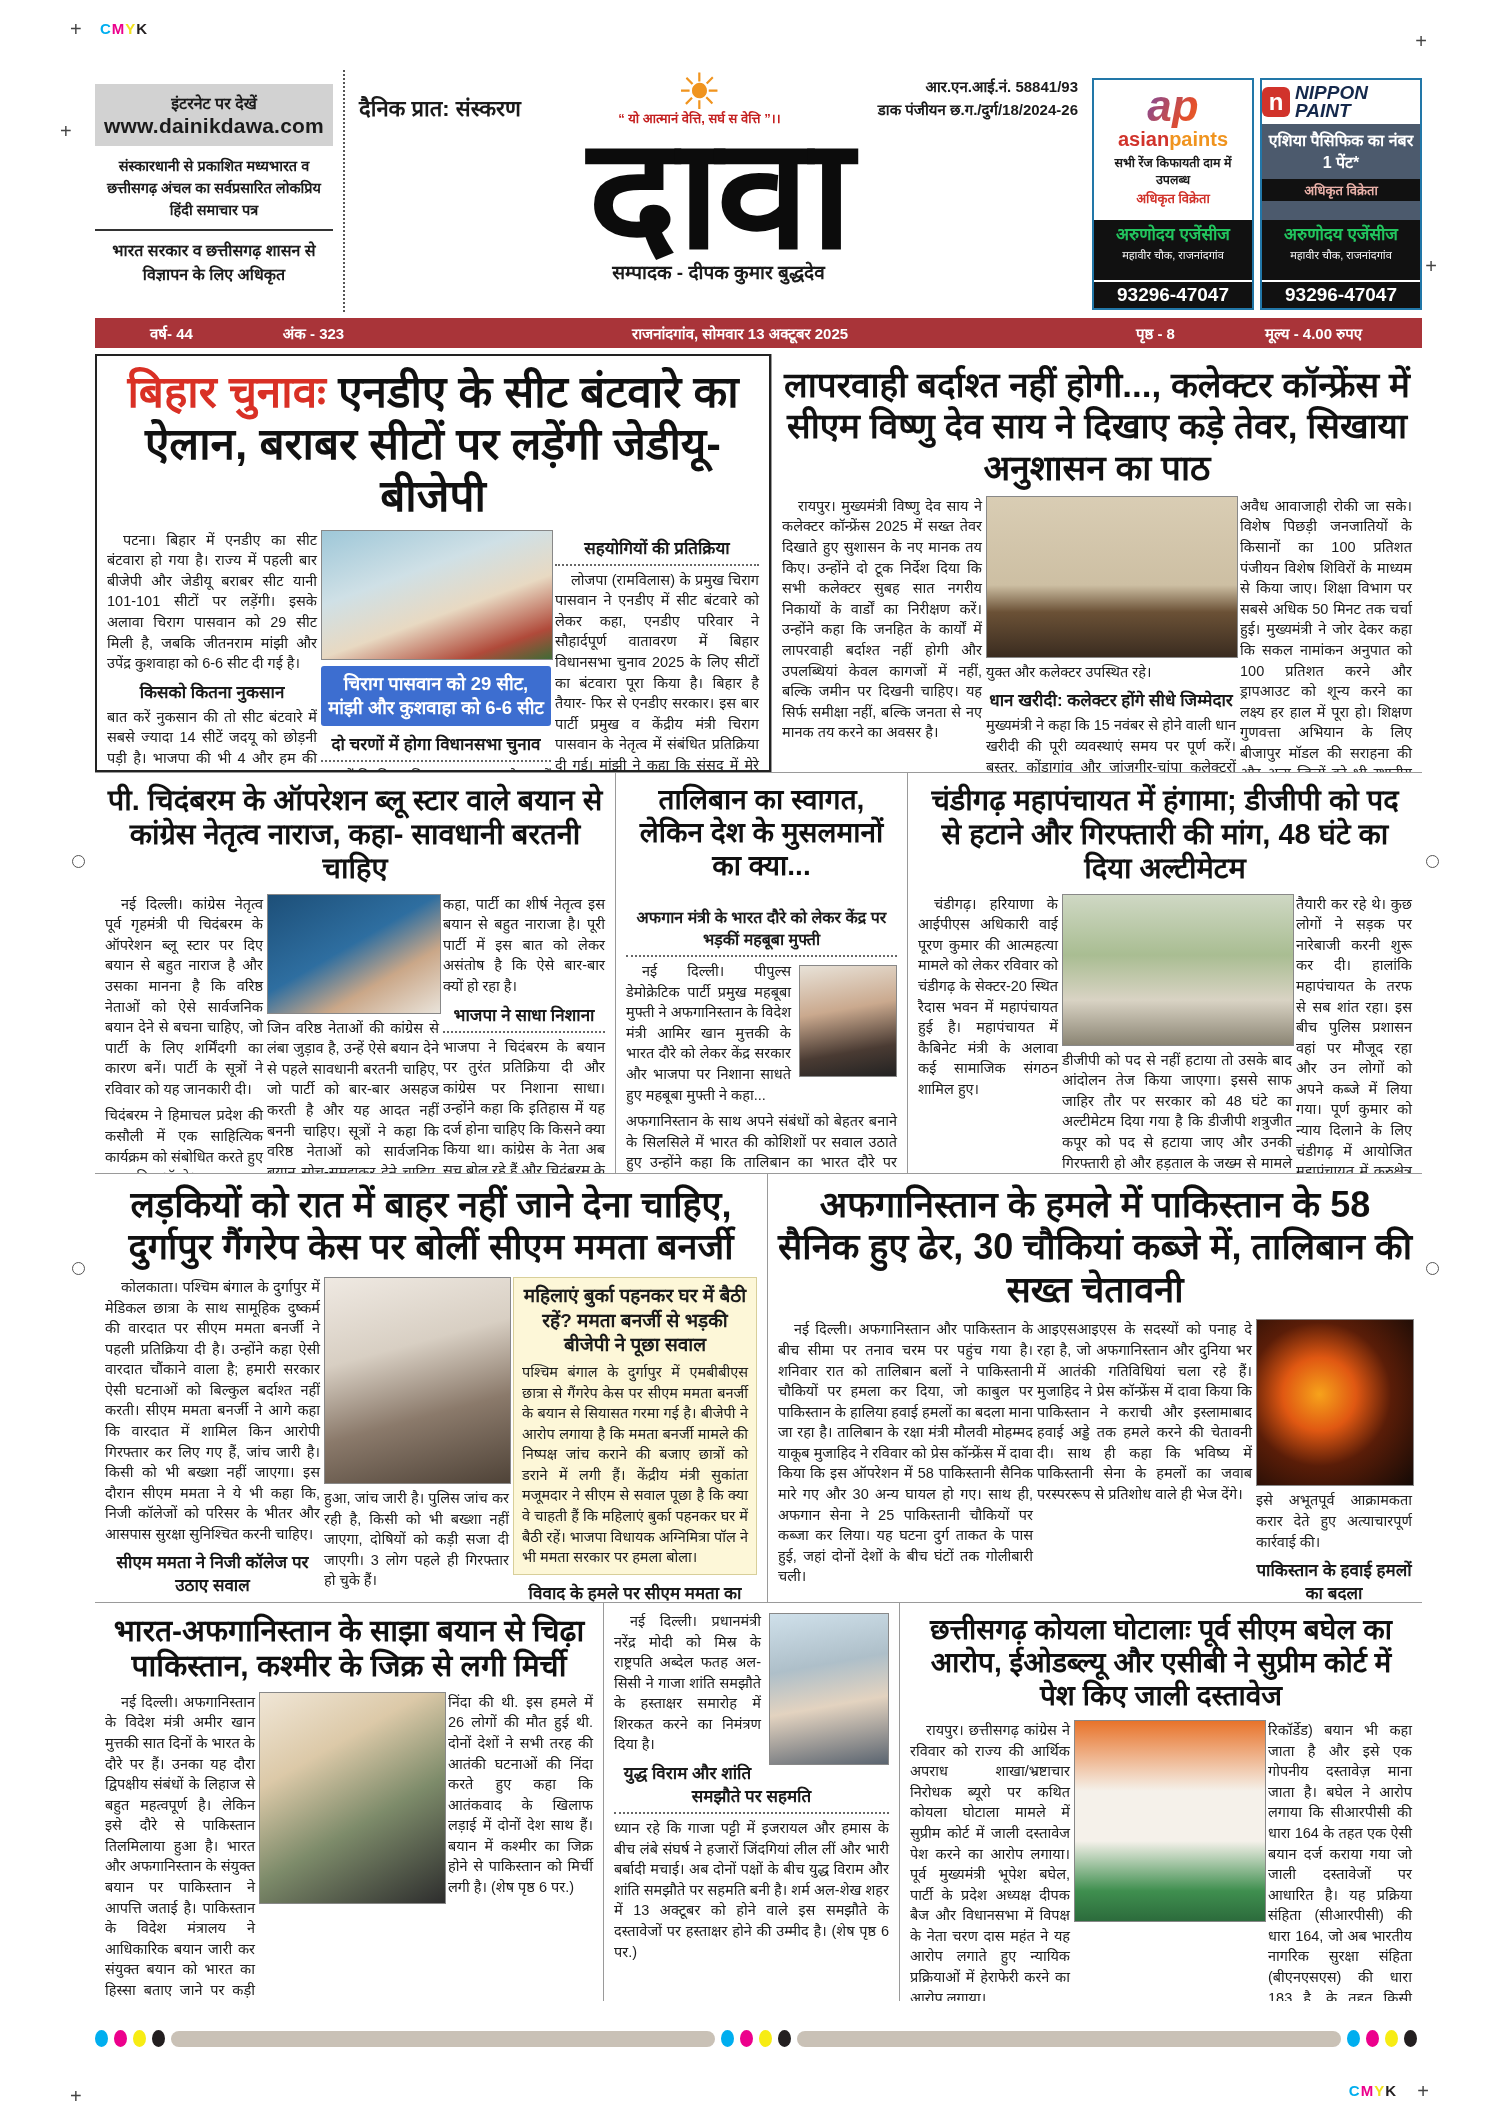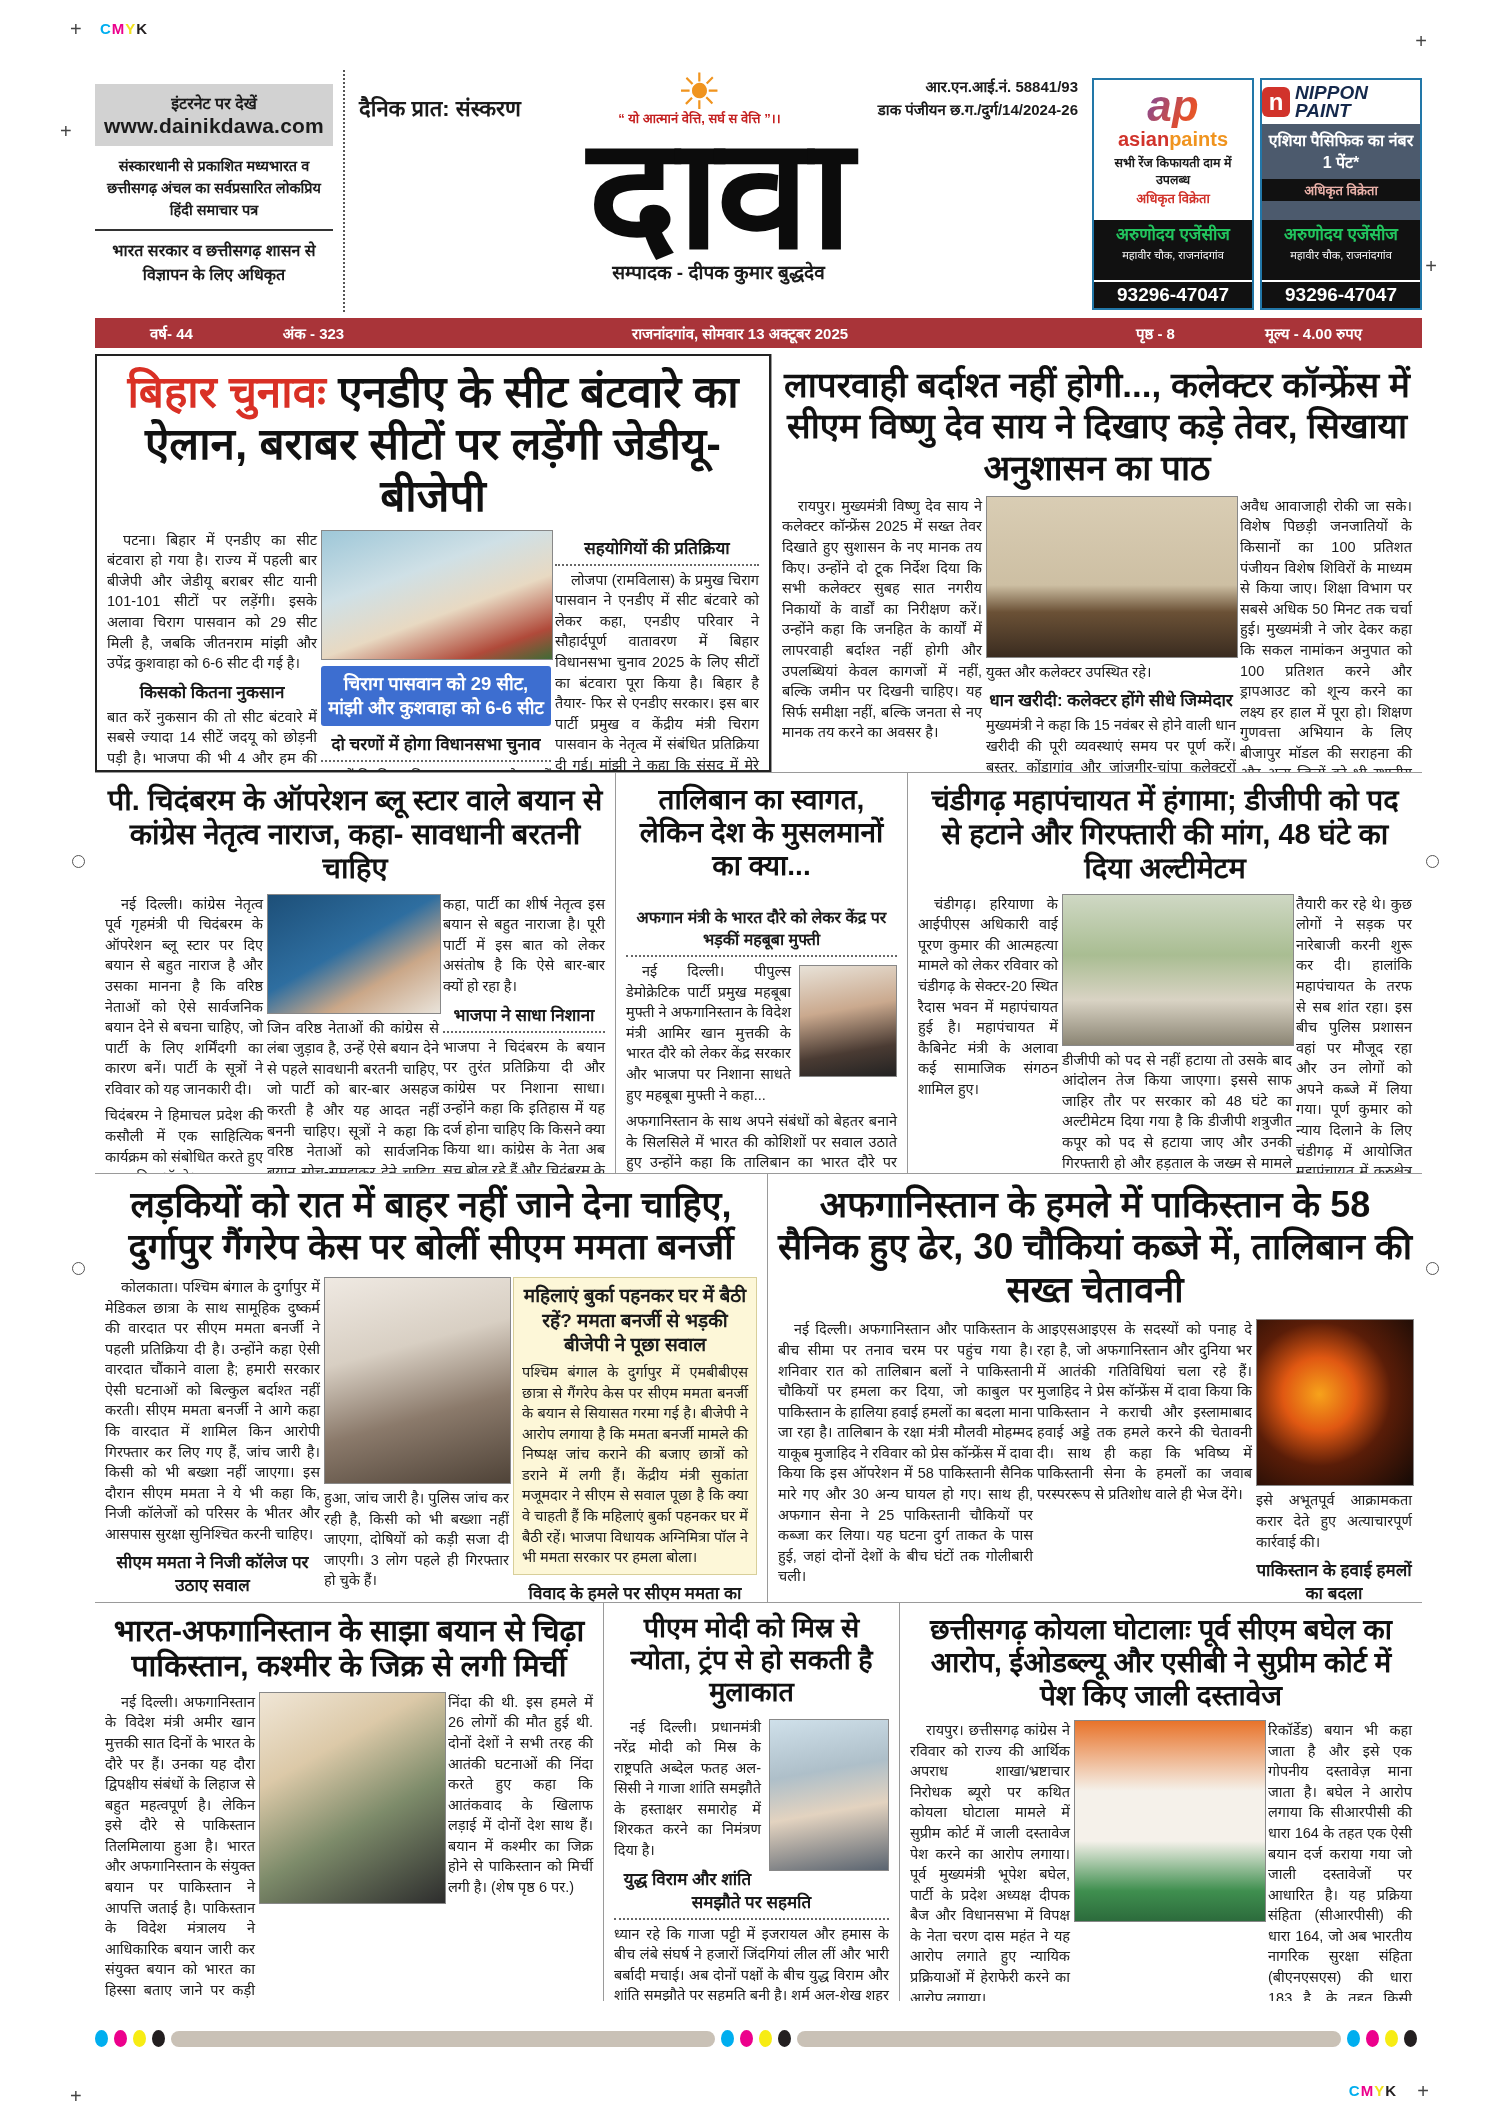--- a/index.html
+++ b/index.html
@@ -110,21 +110,21 @@
 
       <div class="mh-center">
         <div class="mh-toprow">
           <div class="edition">दैनिक प्रात: संस्करण</div>
           <div style="text-align:center;">
             <span class="sun">☀</span>
             <div class="slogan">“ यो आत्मानं वेत्ति, सर्घ स वेत्ति ”।।</div>
           </div>
           <div class="rni">
             <div>आर.एन.आई.नं. 58841/93</div>
-            <div>डाक पंजीयन छ.ग./दुर्ग/14/2024-26</div>
+            <div>डाक पंजीयन छ.ग./दुर्ग/18/2024-26</div>
           </div>
         </div>
         <div class="paper-title">दावा</div>
         <div class="editor">सम्पादक - दीपक कुमार बुद्धदेव</div>
       </div>
 
       <div class="mh-ads">
         <div class="ad">
           <div class="logo-zone">
             <div class="ap-ribbon">ap</div>
@@ -306,21 +306,20 @@
             <div class="photo" style="height:210px;background:
               linear-gradient(150deg,#f0e6d6 0%,#dcc9a8 30%,#7d8b6a 60%,#2d2d2d 100%);"></div>
           </div>
           <div>
               <p class="p">निंदा की थी. इस हमले में 26 लोगों की मौत हुई थी. दोनों देशों ने सभी तरह की आतंकी घटनाओं की निंदा करते हुए कहा कि आतंकवाद के खिलाफ लड़ाई में दोनों देश साथ हैं। बयान में कश्मीर का जिक्र होने से पाकिस्तान को मिर्ची लगी है। (शेष पृष्ठ 6 पर.)</p>
             </div>
         </div>
       </article>
 
       <article class="art">
-        <h1 class="h" style="font-size:27px;">पीएम मोदी को मिस्र से न्योता, ट्रंप से हो सकती है मुलाकात</h1>
         <div class="photo" style="float:right;width:118px;height:150px;margin:2px 0 4px 8px;background:
           linear-gradient(170deg,#cfe0ea 0%,#aebfc9 35%,#e3d3c0 60%,#5a6470 100%);"></div>
         <p class="p first">नई दिल्ली। प्रधानमंत्री नरेंद्र मोदी को मिस्र के राष्ट्रपति अब्देल फतह अल-सिसी ने गाजा शांति समझौते के हस्ताक्षर समारोह में शिरकत करने का निमंत्रण दिया है।</p>
         <div class="sub dotted">युद्ध विराम और शांति समझौते पर सहमति</div>
         <p class="p">ध्यान रहे कि गाजा पट्टी में इजरायल और हमास के बीच लंबे संघर्ष ने हजारों जिंदगियां लील लीं और भारी बर्बादी मचाई। अब दोनों पक्षों के बीच युद्ध विराम और शांति समझौते पर सहमति बनी है। शर्म अल-शेख शहर में 13 अक्टूबर को होने वाले इस समझौते के दस्तावेजों पर हस्ताक्षर होने की उम्मीद है। (शेष पृष्ठ 6 पर.)</p>
       </article>
 
       <article class="art">
         <h1 class="h" style="font-size:28px;">छत्तीसगढ़ कोयला घोटालाः पूर्व सीएम बघेल का आरोप, ईओडब्ल्यू और एसीबी ने सुप्रीम कोर्ट में पेश किए जाली दस्तावेज</h1>
         <div class="cols" style="grid-template-columns:160px 190px 1fr;">

